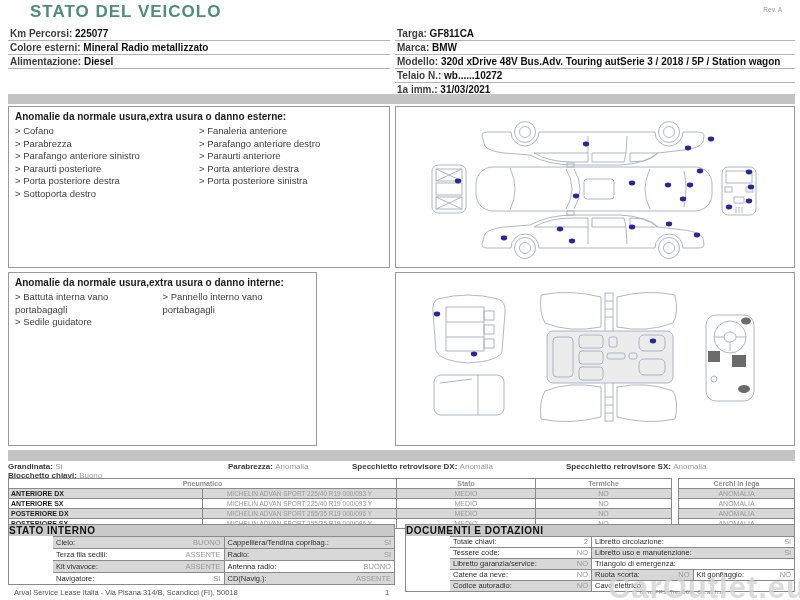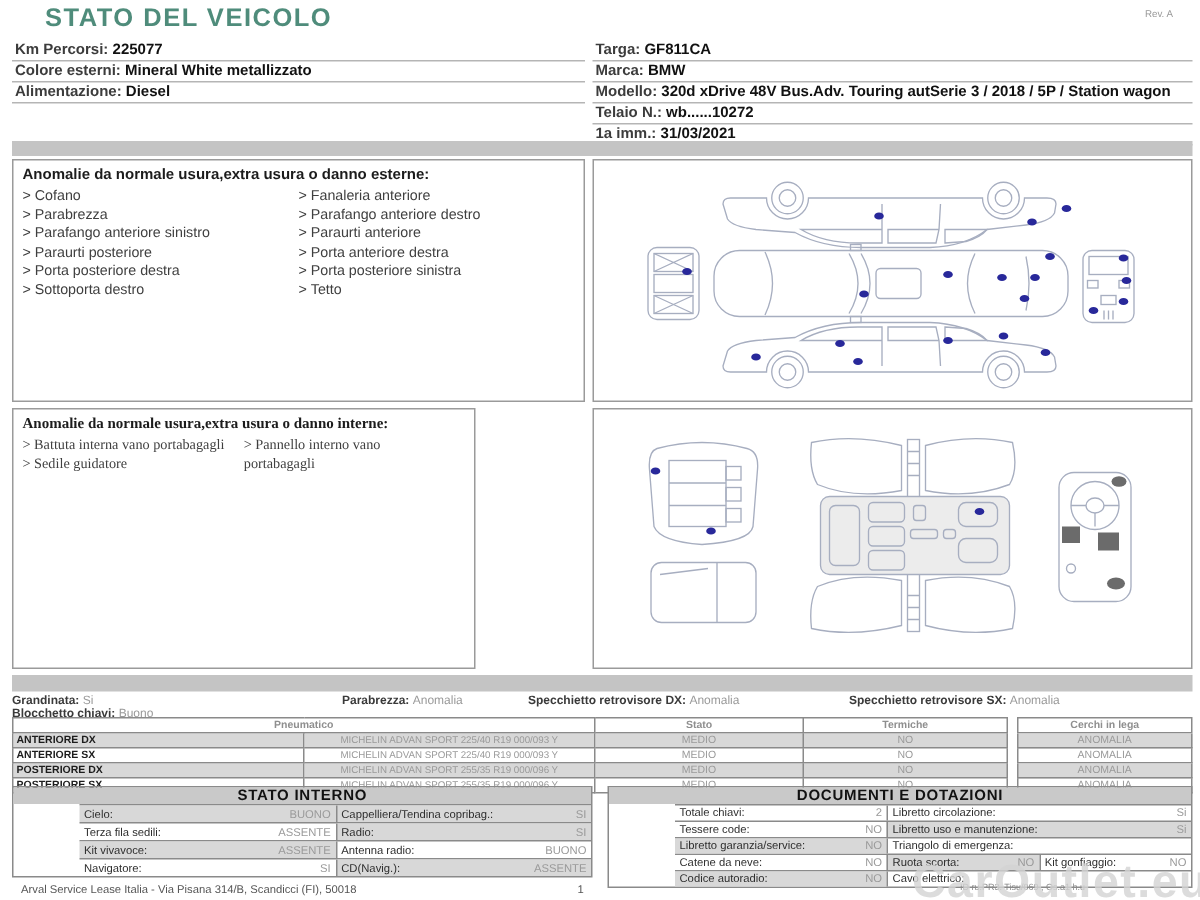--- a/index.html
+++ b/index.html
@@ -15,21 +15,21 @@
   .info-row{border-bottom:1px solid #b5b5b5;padding:1px 2px 1px 2px;font-size:10px;
             line-height:11px;min-height:11px;}
   .info-row .lbl{color:#3c3c3c;font-weight:600;}
   .info-row .val{color:#111;font-weight:bold;}
   .graybar{position:absolute;left:8px;width:787px;background:#c4c4c4;}
   #bar-top{top:94px;height:10px;}
   #bar-bottom{top:450px;height:11px;}
   
   .panel{position:absolute;border:1px solid #9a9a9a;background:#fff;box-sizing:border-box;}
   #panel-ext-list{left:8px;top:106px;width:382px;height:162px;}
-  #panel-int-list{left:8px;top:272px;width:309px;height:174px;font-family:Liberation Serif, serif;}
+  #panel-int-list{left:8px;top:272px;width:309px;height:174px;}
   #panel-ext-diag{left:395px;top:106px;width:400px;height:162px;}
   #panel-int-diag{left:395px;top:272px;width:400px;height:174px;}
   .panel-title{font-size:10px;font-weight:bold;color:#1c1c1c;padding:4px 6px 2px 6px;}
   .two-col{display:flex;padding:1px 6px;}
   .col{width:50%;}
   .anomaly-item{font-size:9.5px;line-height:12.5px;color:#3f3f3f;padding-right:8px;}
   
   .summary-item{position:absolute;font-size:8px;white-space:nowrap;}
   .summary-item .lbl{color:#3a3a3a;font-weight:600;}
   .summary-item .val{color:#9a9a9a;}
@@ -45,21 +45,21 @@
   #cerchi-col{position:absolute;left:678px;top:478px;width:117px;font-size:7px;}
   .cerchi-cell{border:1px solid #8a8a8a;border-top:none;height:9px;line-height:9px;
                text-align:center;color:#9a9a9a;overflow:hidden;}
   .cerchi-head{border:1px solid #8a8a8a;height:9px;line-height:9px;text-align:center;
                color:#8f8f8f;font-weight:600;}
   .shade{background:#d8d8d8;}
   
   .pair-table{position:absolute;top:524px;border:1px solid #8a8a8a;box-sizing:border-box;}
   #stato-interno{left:8px;width:387px;}
   #documenti{left:405px;width:390px;}
-  .pt-header{background:#c9c9c9;font-size:10px;font-weight:bold;text-align:center;
+  .pt-header{background:#c9c9c9;font-size:10px;font-weight:bold;text-align:left;
              color:#111;height:11px;line-height:11px;letter-spacing:.5px;}
   .pt-row{display:flex;border-top:1px solid #8a8a8a;margin-left:44px;}
   .pt-cell{display:flex;justify-content:space-between;box-sizing:border-box;
            padding:0 3px;font-size:7.5px;border-left:1px solid #8a8a8a;overflow:hidden;}
   .pt-cell:first-child{border-left:none;}
   #stato-interno .pt-cell{height:11px;line-height:11px;}
   #documenti .pt-cell{height:10px;line-height:10px;}
   .pt-lbl{color:#2e2e2e;white-space:nowrap;}
   .pt-val{color:#9a9a9a;white-space:nowrap;padding-left:4px;}
   
@@ -77,21 +77,21 @@
 </head>
 <body>
 
 <div class="page">
 
   <div class="title">STATO DEL VEICOLO</div>
   <div class="rev">Rev. A</div>
 
   <div class="info-block" id="info-left">
       <div class="info-row"><span class="lbl">Km Percorsi: </span><span class="val">225077</span></div>
-      <div class="info-row"><span class="lbl">Colore esterni: </span><span class="val">Mineral White metallizzato</span></div>
+      <div class="info-row"><span class="lbl">Colore esterni: </span><span class="val">Mineral Radio metallizzato</span></div>
       <div class="info-row"><span class="lbl">Alimentazione: </span><span class="val">Diesel</span></div>
     </div>
   <div class="info-block" id="info-right">
       <div class="info-row"><span class="lbl">Targa: </span><span class="val">GF811CA</span></div>
       <div class="info-row"><span class="lbl">Marca: </span><span class="val">BMW</span></div>
       <div class="info-row"><span class="lbl">Modello: </span><span class="val">320d xDrive 48V Bus.Adv. Touring autSerie 3 / 2018 / 5P / Station wagon</span></div>
       <div class="info-row"><span class="lbl">Telaio N.: </span><span class="val">wb......10272</span></div>
       <div class="info-row"><span class="lbl">1a imm.: </span><span class="val">31/03/2021</span></div>
     </div>
 
@@ -107,21 +107,20 @@
           <div class="anomaly-item">&gt;&nbsp;Paraurti posteriore</div>
           <div class="anomaly-item">&gt;&nbsp;Porta posteriore destra</div>
           <div class="anomaly-item">&gt;&nbsp;Sottoporta destro</div>
         </div>
       <div class="col" id="ext-right">
           <div class="anomaly-item">&gt;&nbsp;Fanaleria anteriore</div>
           <div class="anomaly-item">&gt;&nbsp;Parafango anteriore destro</div>
           <div class="anomaly-item">&gt;&nbsp;Paraurti anteriore</div>
           <div class="anomaly-item">&gt;&nbsp;Porta anteriore destra</div>
           <div class="anomaly-item">&gt;&nbsp;Porta posteriore sinistra</div>
-          <div class="anomaly-item">&gt;&nbsp;Tetto</div>
         </div>
     </div>
   </div>
 
   <div class="panel" id="panel-ext-diag">
     <svg id="ext-svg" width="398" height="160" viewBox="0 0 398 160">
 
       <g transform="translate(36,54)">
         <rect class="ln" x="0" y="4" width="34" height="48" rx="6"></rect>
         <rect class="ln" x="4" y="8" width="26" height="12"></rect>

